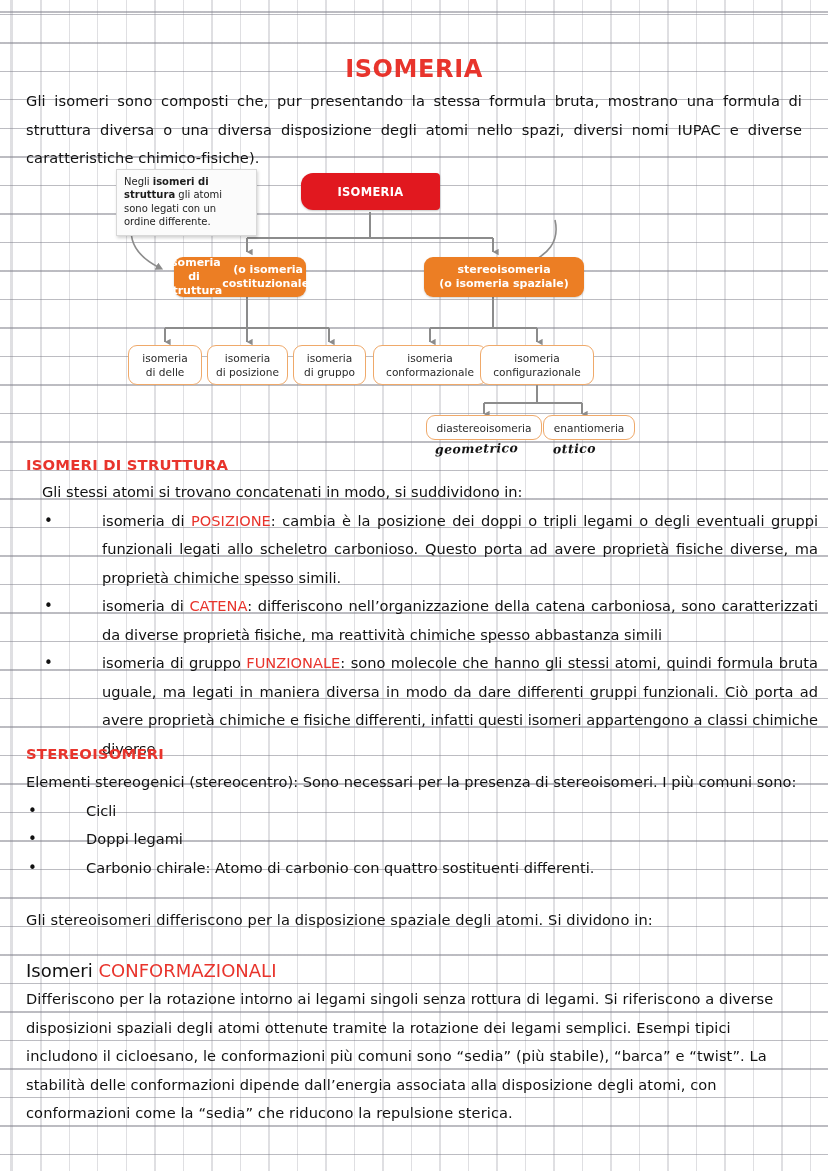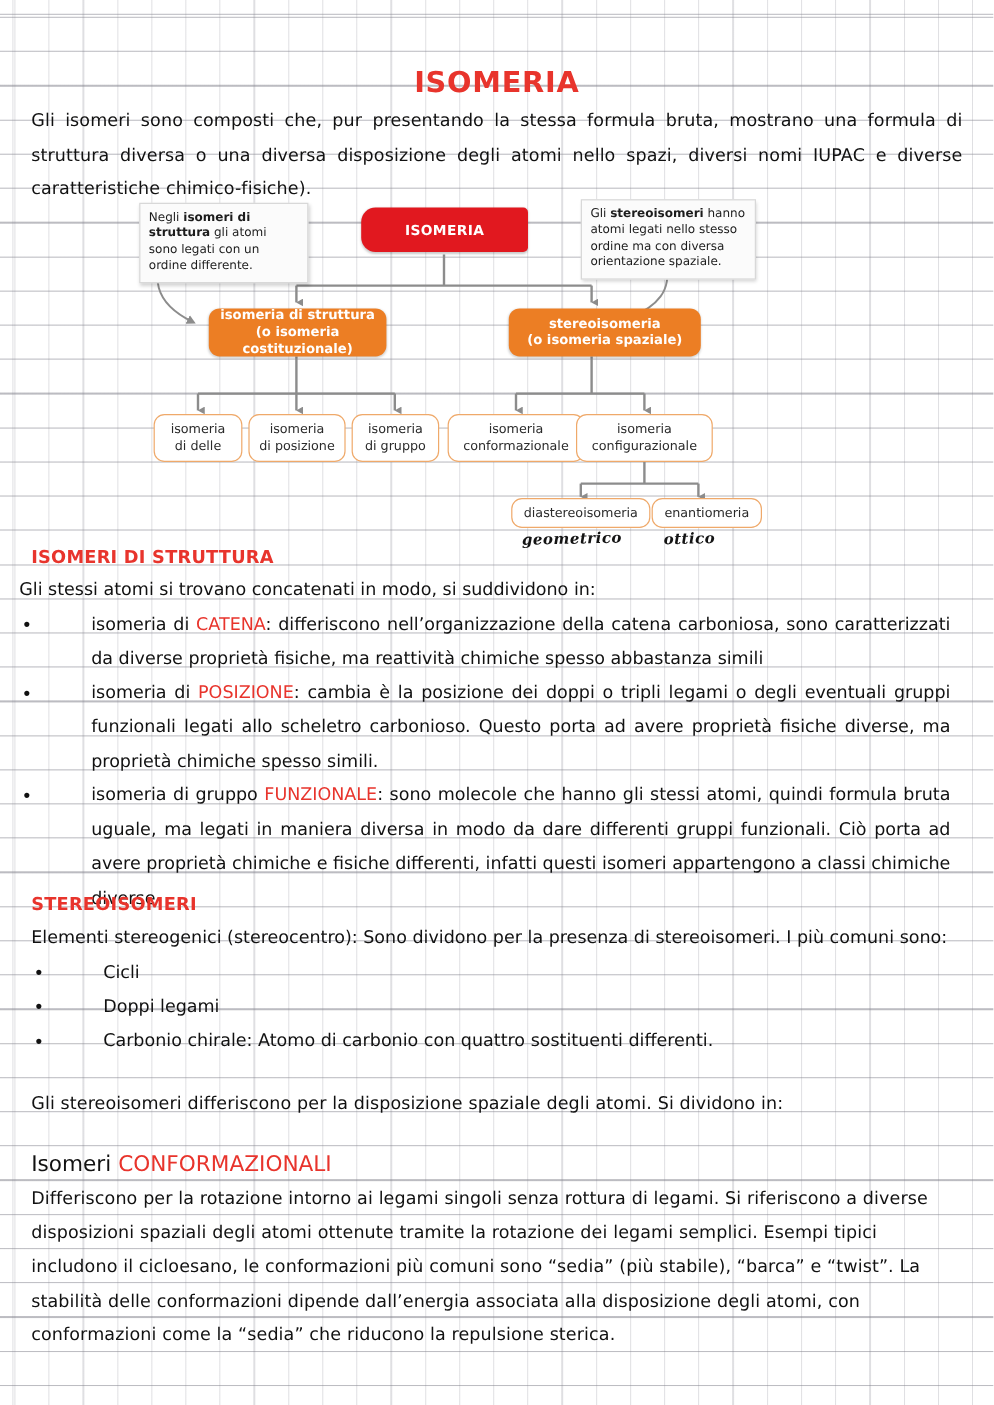--- a/index.html
+++ b/index.html
@@ -209,25 +209,22 @@
 
         <path d="M555,60 C560,82 548,95 525,105" stroke="#8c8c8c" stroke-width="1.6" fill="none" marker-end="url(#ah2)"></path>
       </svg>
 
       <div class="node n-root" style="left:301px; top:13px; width:139px; height:37px;">ISOMERIA</div>
 
       <div class="callout" style="left:116px; top:9px; width:141px;">
         <span>Negli </span><b>isomeri di struttura</b><span> gli atomi sono legati con un ordine differente.</span>
       </div>
 
-      <div class="callout" style="left:484px; top:6px; width:146px;">
-        <span>Gli </span><b>stereoisomeri</b><span> hanno atomi legati nello stesso ordine ma con diversa orientazione spaziale.</span>
-      </div>
-
-      <div class="node n-orange" style="left:174px; top:97px; width:148px; height:40px; flex-direction:column;">
+
+      <div class="node n-orange" style="left:174px; top:97px; width:132px; height:40px; flex-direction:row;">
         <span>isomeria di struttura</span>
         <span>(o isomeria costituzionale)</span>
       </div>
 
       <div class="node n-orange" style="left:424px; top:97px; width:160px; height:40px; flex-direction:column;">
         <span>stereoisomeria</span>
         <span>(o isomeria spaziale)</span>
       </div>
 
       <div class="node n-leaf" style="left:128px; top:185px; width:74px; height:40px; flex-direction:column;">
@@ -253,33 +250,33 @@
 
       <div class="node n-leaf" style="left:426px; top:255px; width:116px; height:25px;">diastereoisomeria</div>
       <div class="node n-leaf" style="left:543px; top:255px; width:92px; height:25px;">enantiomeria</div>
 
       <div class="hand" style="left:435px; top:281px;">geometrico</div>
       <div class="hand" style="left:553px; top:281px;">ottico</div>
     </div>
 
     <div class="hdr-red" style="left:26px; top:456px;">ISOMERI DI STRUTTURA</div>
 
-    <div class="blk" style="left:16px; top:478px; width:776px;">
+    <div class="blk" style="left:42px; top:478px; width:776px;">
       <div class="lead">Gli stessi atomi si trovano concatenati in modo, si suddividono in:</div>
       <ul class="bul">
+        <li><span>isomeria di </span><span class="red">POSIZIONE</span><span>: cambia è la posizione dei doppi o tripli legami o degli eventuali gruppi funzionali legati allo scheletro carbonioso. Questo porta ad avere proprietà fisiche diverse, ma proprietà chimiche spesso simili.</span></li>
         <li><span>isomeria di </span><span class="red">CATENA</span><span>: differiscono nell’organizzazione della catena carboniosa, sono caratterizzati da diverse proprietà fisiche, ma reattività chimiche spesso abbastanza simili</span></li>
-        <li><span>isomeria di </span><span class="red">POSIZIONE</span><span>: cambia è la posizione dei doppi o tripli legami o degli eventuali gruppi funzionali legati allo scheletro carbonioso. Questo porta ad avere proprietà fisiche diverse, ma proprietà chimiche spesso simili.</span></li>
         <li><span>isomeria di gruppo </span><span class="red">FUNZIONALE</span><span>: sono molecole che hanno gli stessi atomi, quindi formula bruta uguale, ma legati in maniera diversa in modo da dare differenti gruppi funzionali. Ciò porta ad avere proprietà chimiche e fisiche differenti, infatti questi isomeri appartengono a classi chimiche diverse</span></li>
       </ul>
     </div>
 
     <div class="hdr-red" style="left:26px; top:745px;">STEREOISOMERI</div>
 
     <div class="blk" style="left:26px; top:768px; width:776px;">
-      <div class="lead">Elementi stereogenici (stereocentro): Sono dividono per la presenza di stereoisomeri. I più comuni sono:</div>
+      <div class="lead">Elementi stereogenici (stereocentro): Sono necessari per la presenza di stereoisomeri. I più comuni sono:</div>
       <ul class="bul">
         <li>Cicli</li>
         <li>Doppi legami</li>
         <li>Carbonio chirale: Atomo di carbonio con quattro sostituenti differenti.</li>
       </ul>
     </div>
 
     <div class="body-text" style="left:26px; top:906px; width:776px;">Gli stereoisomeri differiscono per la disposizione spaziale degli atomi. Si dividono in:</div>
 
     <div style="position:absolute; left:26px; top:960px; font-size:18px; color:#111;">

